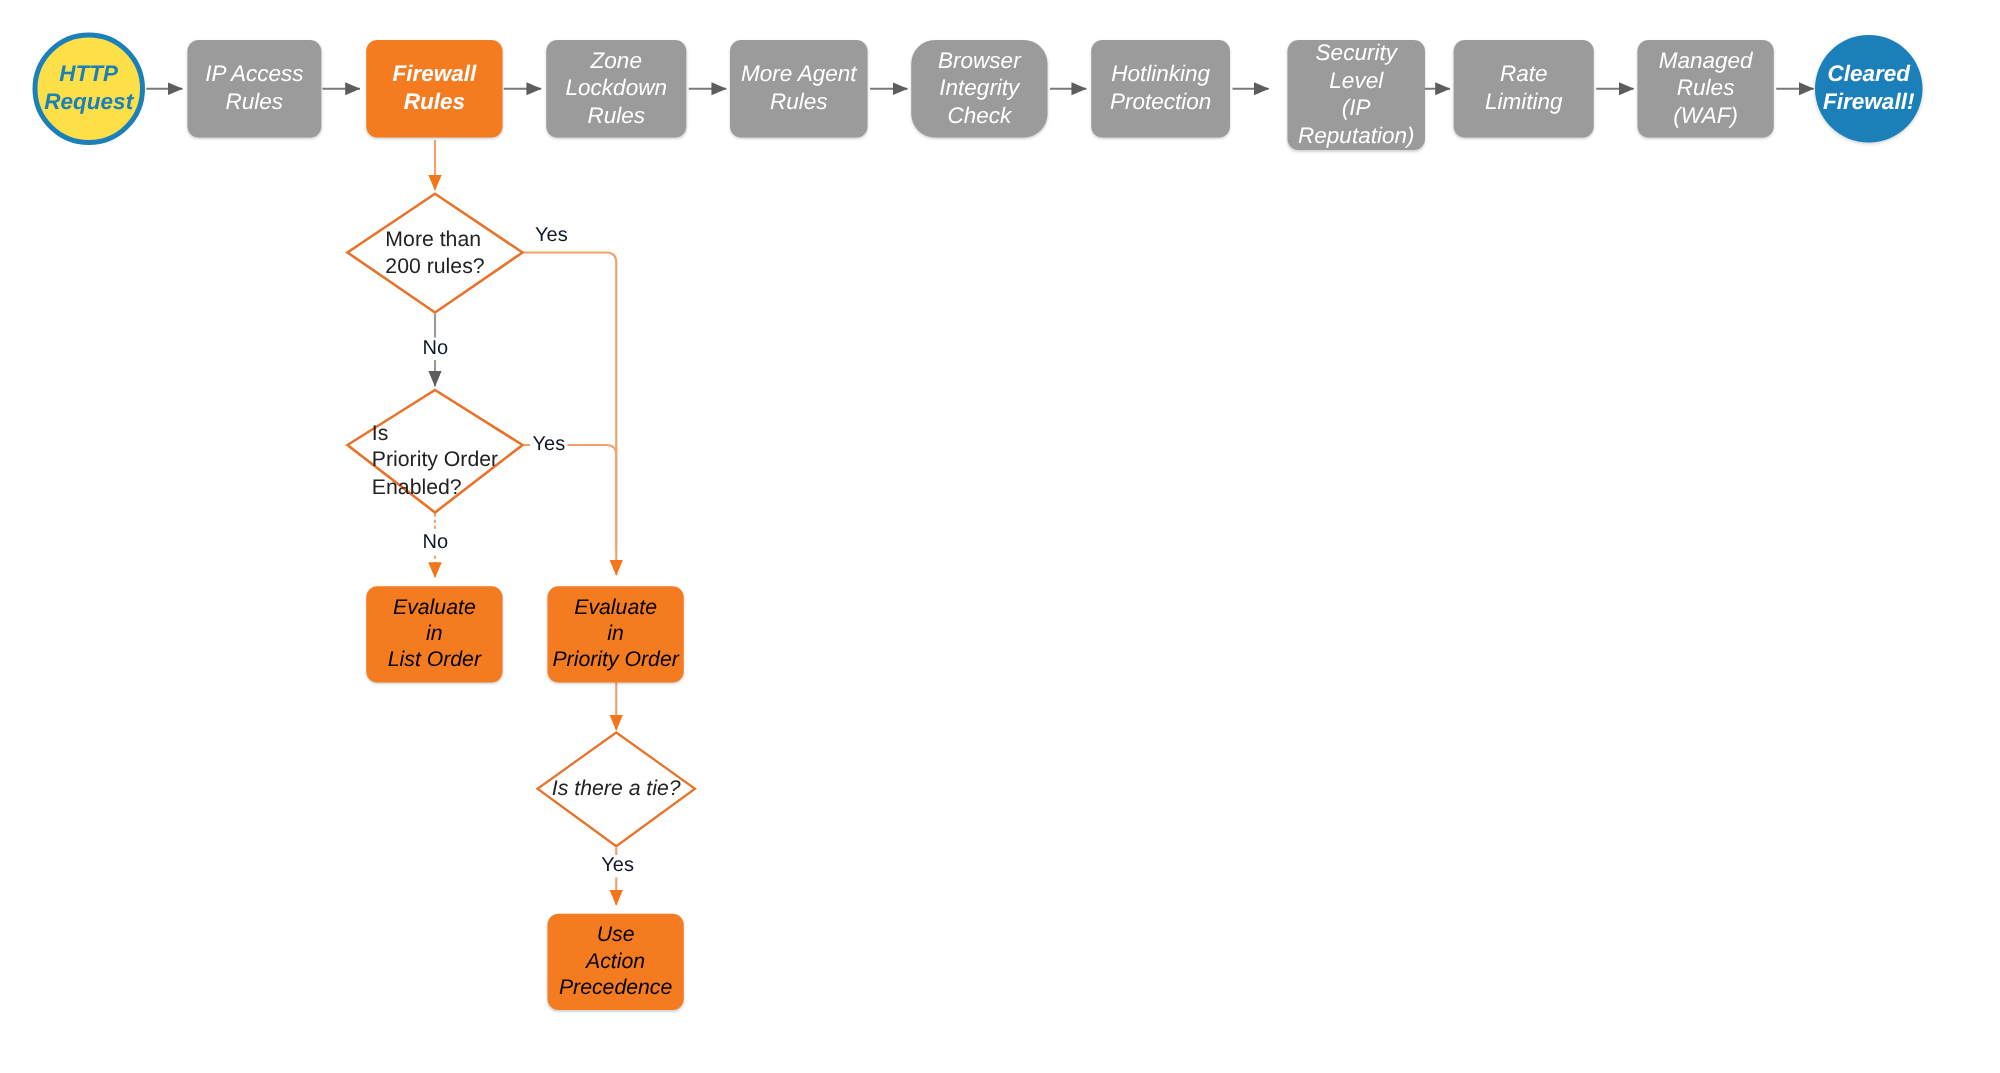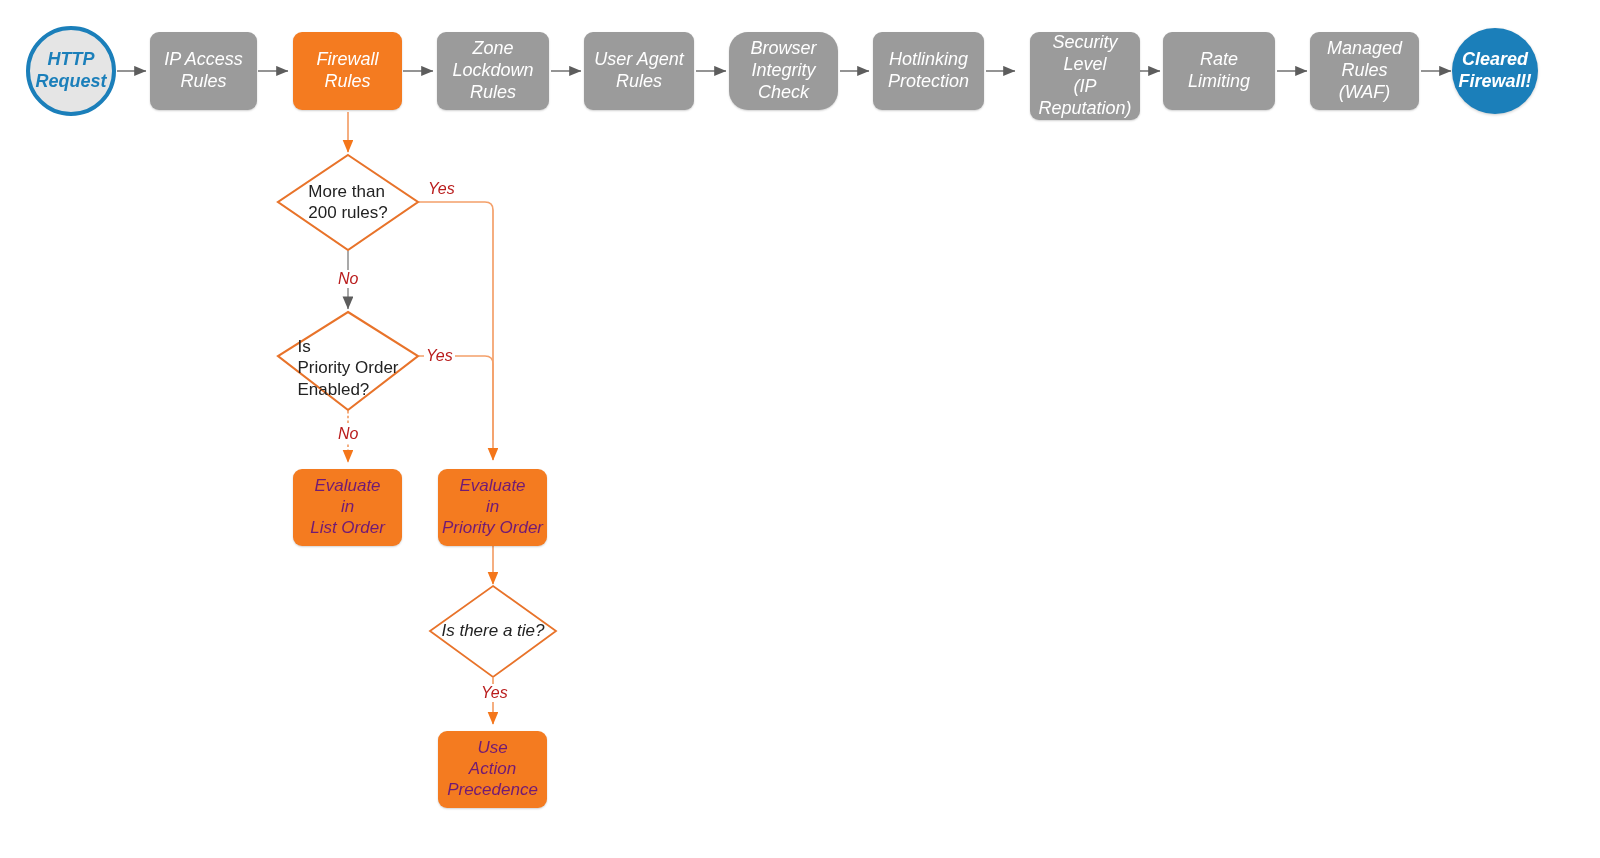--- a/index.html
+++ b/index.html
@@ -6,35 +6,35 @@
   body{width:1600px;height:858px;position:relative;overflow:hidden;
        font-family:"Liberation Sans","DejaVu Sans",sans-serif;}
   #canvas{position:absolute;left:0;top:0;width:1600px;height:858px;}
   svg.layer{position:absolute;left:0;top:0;width:1600px;height:858px;pointer-events:none;}
 
   .node{position:absolute;box-sizing:border-box;display:flex;align-items:center;
         justify-content:center;text-align:center;line-height:1.22;}
 
   .pipe{border-radius:9px;background:#9b9b9b;color:#ffffff;font-style:italic;
         font-size:18px;box-shadow:0 1px 2px rgba(0,0,0,.18);}
-  .pipe.accent{background:#f47b20;}
+  .pipe.accent{background:#f47b20;font-weight:bold;}
 
   .terminal{border-radius:50%;display:flex;align-items:center;justify-content:center;
             font-weight:bold;font-style:italic;font-size:18px;text-align:center;line-height:1.2;}
-  .terminal.start{background:#e5e5e5;border:4px solid #1b7fba;color:#1b7fba;}
+  .terminal.start{background:#fde047;border:4px solid #1b7fba;color:#1b7fba;}
   .terminal.end{background:#1b7fba;border:none;color:#ffffff;
                 box-shadow:0 1px 3px rgba(0,0,0,.2);}
 
-  .proc{border-radius:9px;background:#f47b20;color:#701a75;font-style:italic;
+  .proc{border-radius:9px;background:#f47b20;color:#000000;font-style:italic;
         font-size:17px;box-shadow:0 1px 2px rgba(0,0,0,.18);}
 
   .diamond-label{position:absolute;display:flex;align-items:center;justify-content:center;
                  text-align:left;color:#222222;font-size:17px;line-height:1.24;}
 
-  .edge-label{position:absolute;color:#b91c1c;font-size:16px;font-style:italic;
+  .edge-label{position:absolute;color:#0f172a;font-size:16px;
               white-space:nowrap;background:#ffffff;padding:0 2px;}
 
   .nwrap{white-space:pre-line;}
 </style>
 </head>
 <body>
 
 <div id="canvas">
 
   <svg class="layer" viewBox="0 0 1600 858">
@@ -88,21 +88,21 @@
   <div class="node pipe nwrap" style="left:150px;top:32px;width:107px;height:78px;">IP Access
 Rules</div>
 
   <div class="node pipe accent nwrap" style="left:293px;top:32px;width:109px;height:78px;">Firewall
 Rules</div>
 
   <div class="node pipe nwrap" style="left:437px;top:32px;width:112px;height:78px;">Zone
 Lockdown
 Rules</div>
 
-  <div class="node pipe nwrap" style="left:584px;top:32px;width:110px;height:78px;">User Agent
+  <div class="node pipe nwrap" style="left:584px;top:32px;width:110px;height:78px;">More Agent
 Rules</div>
 
   <div class="node pipe nwrap" style="left:729px;top:32px;width:109px;height:78px;border-radius:19px;">Browser
 Integrity
 Check</div>
 
   <div class="node pipe nwrap" style="left:873px;top:32px;width:111px;height:78px;">Hotlinking
 Protection</div>
 
   <div class="node pipe nwrap" style="left:1030px;top:32px;width:110px;height:88px;font-size:18px;">Security

